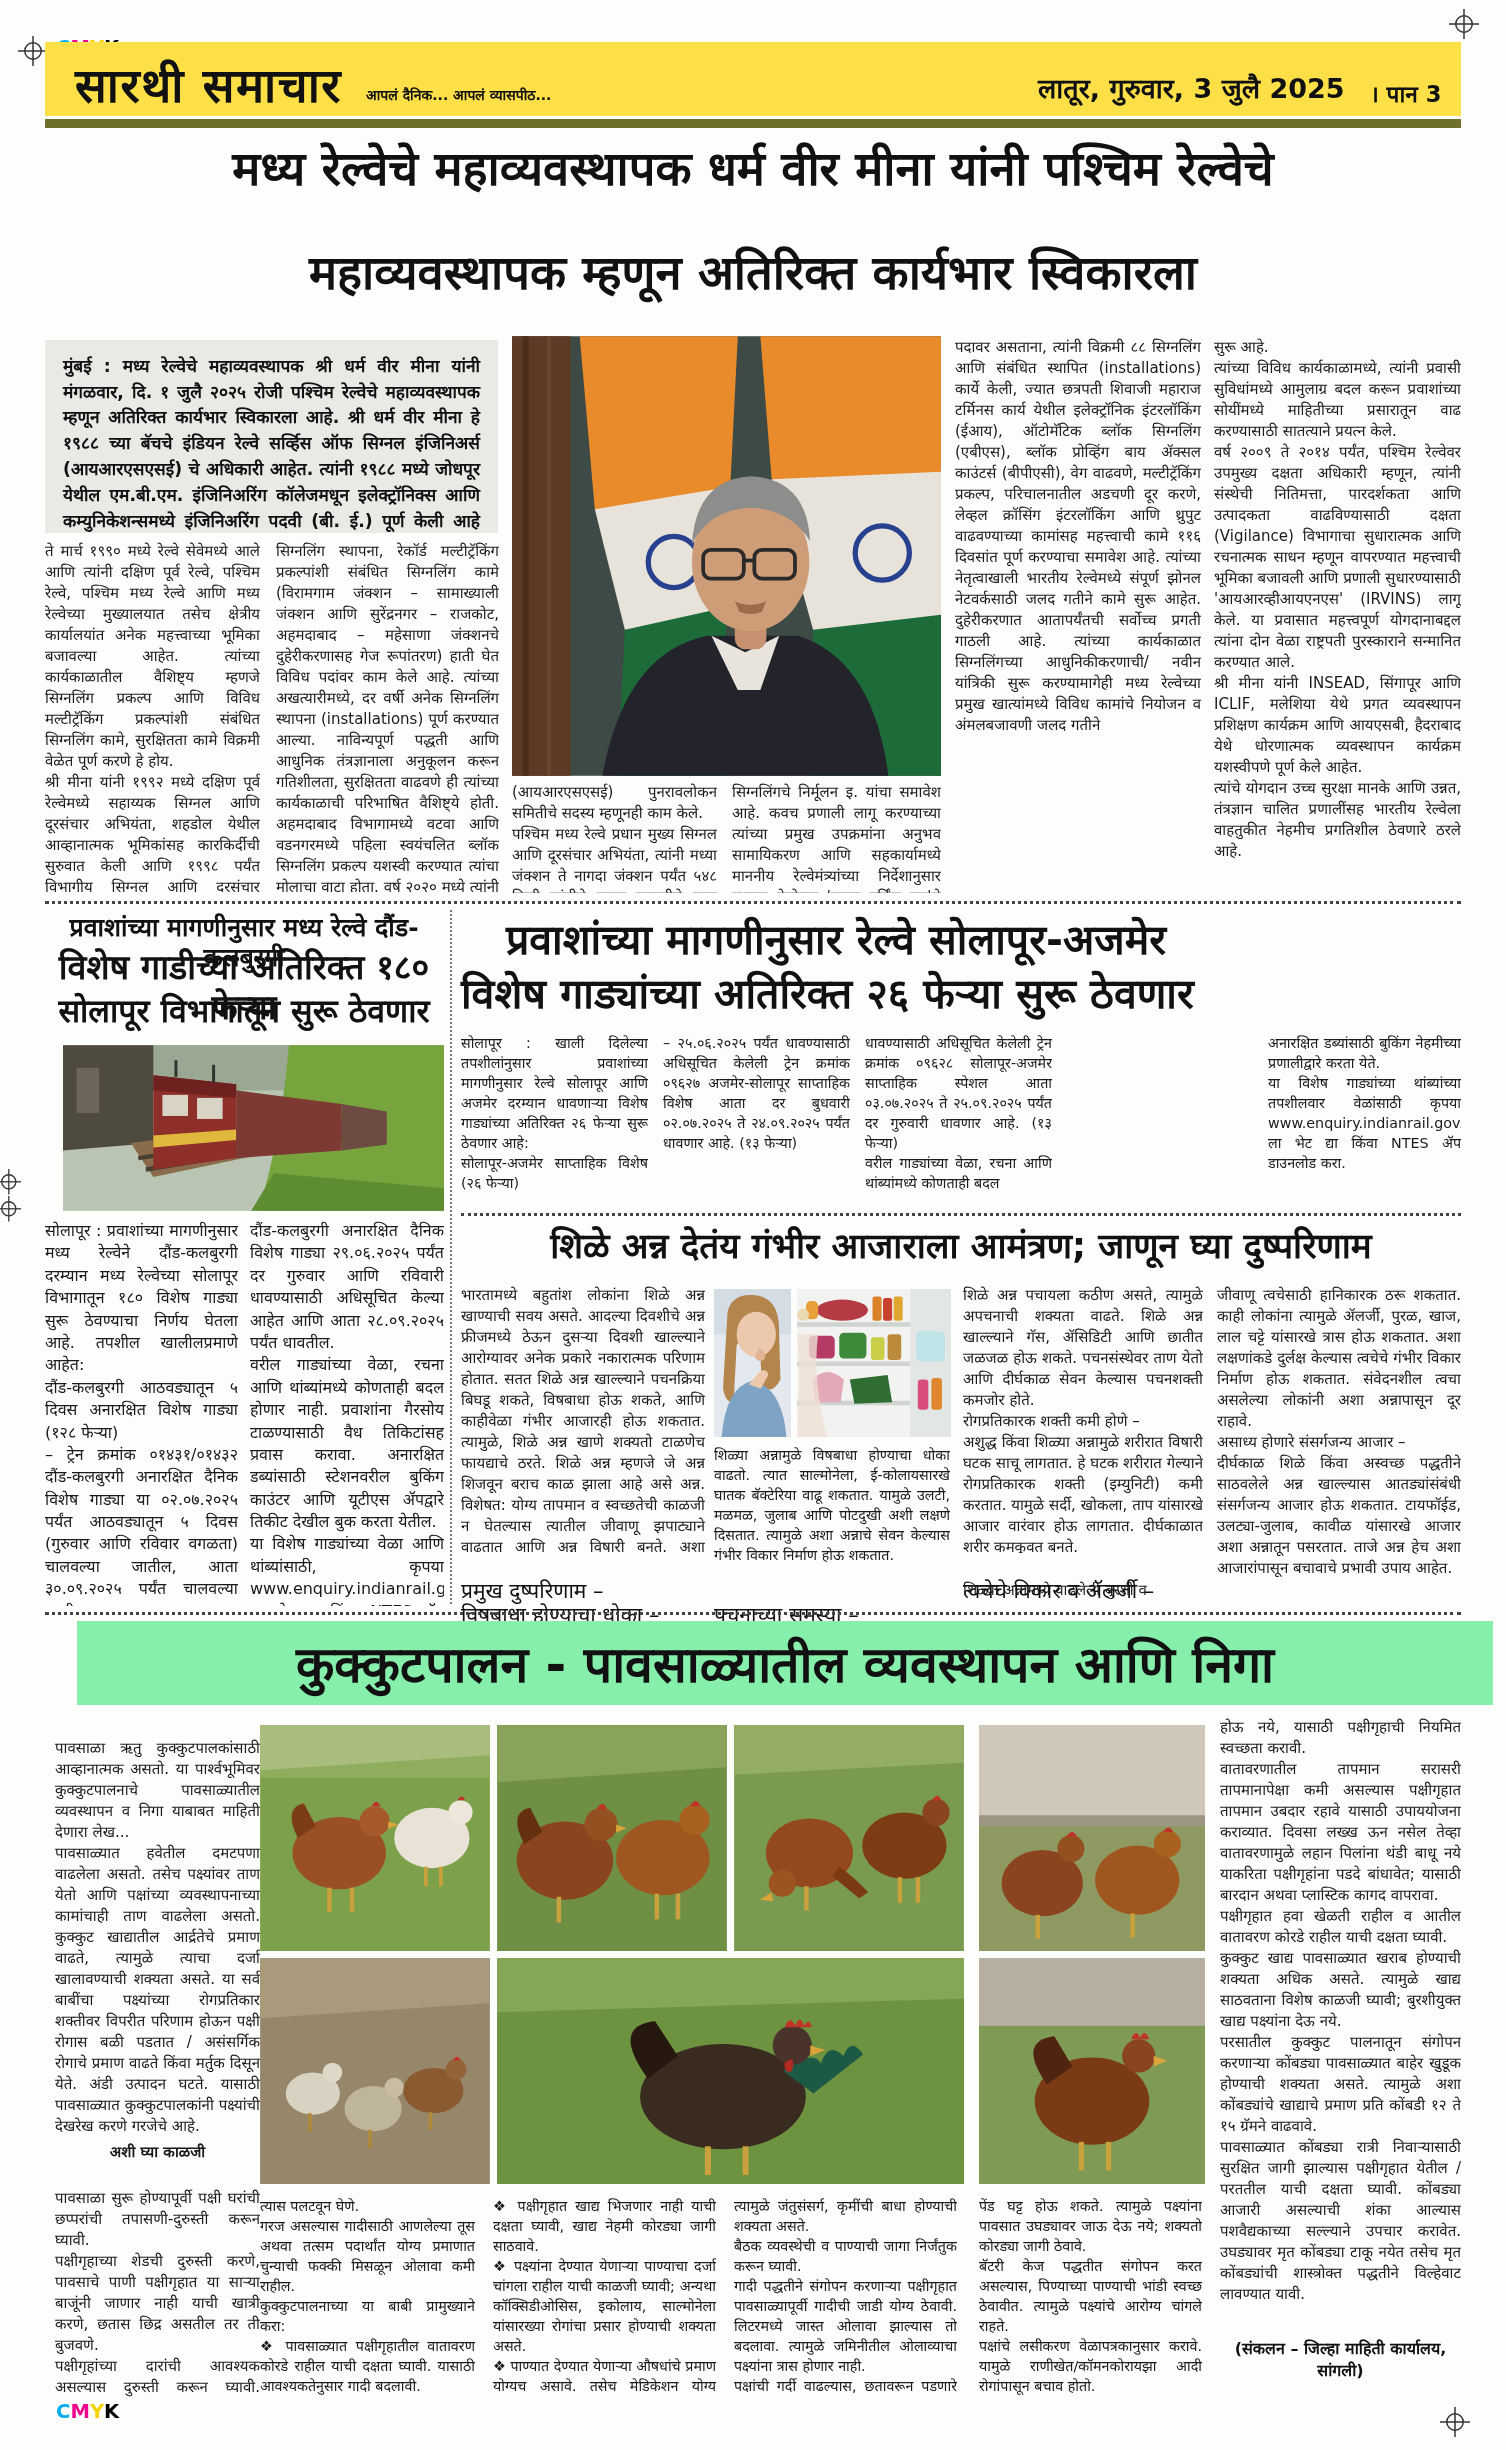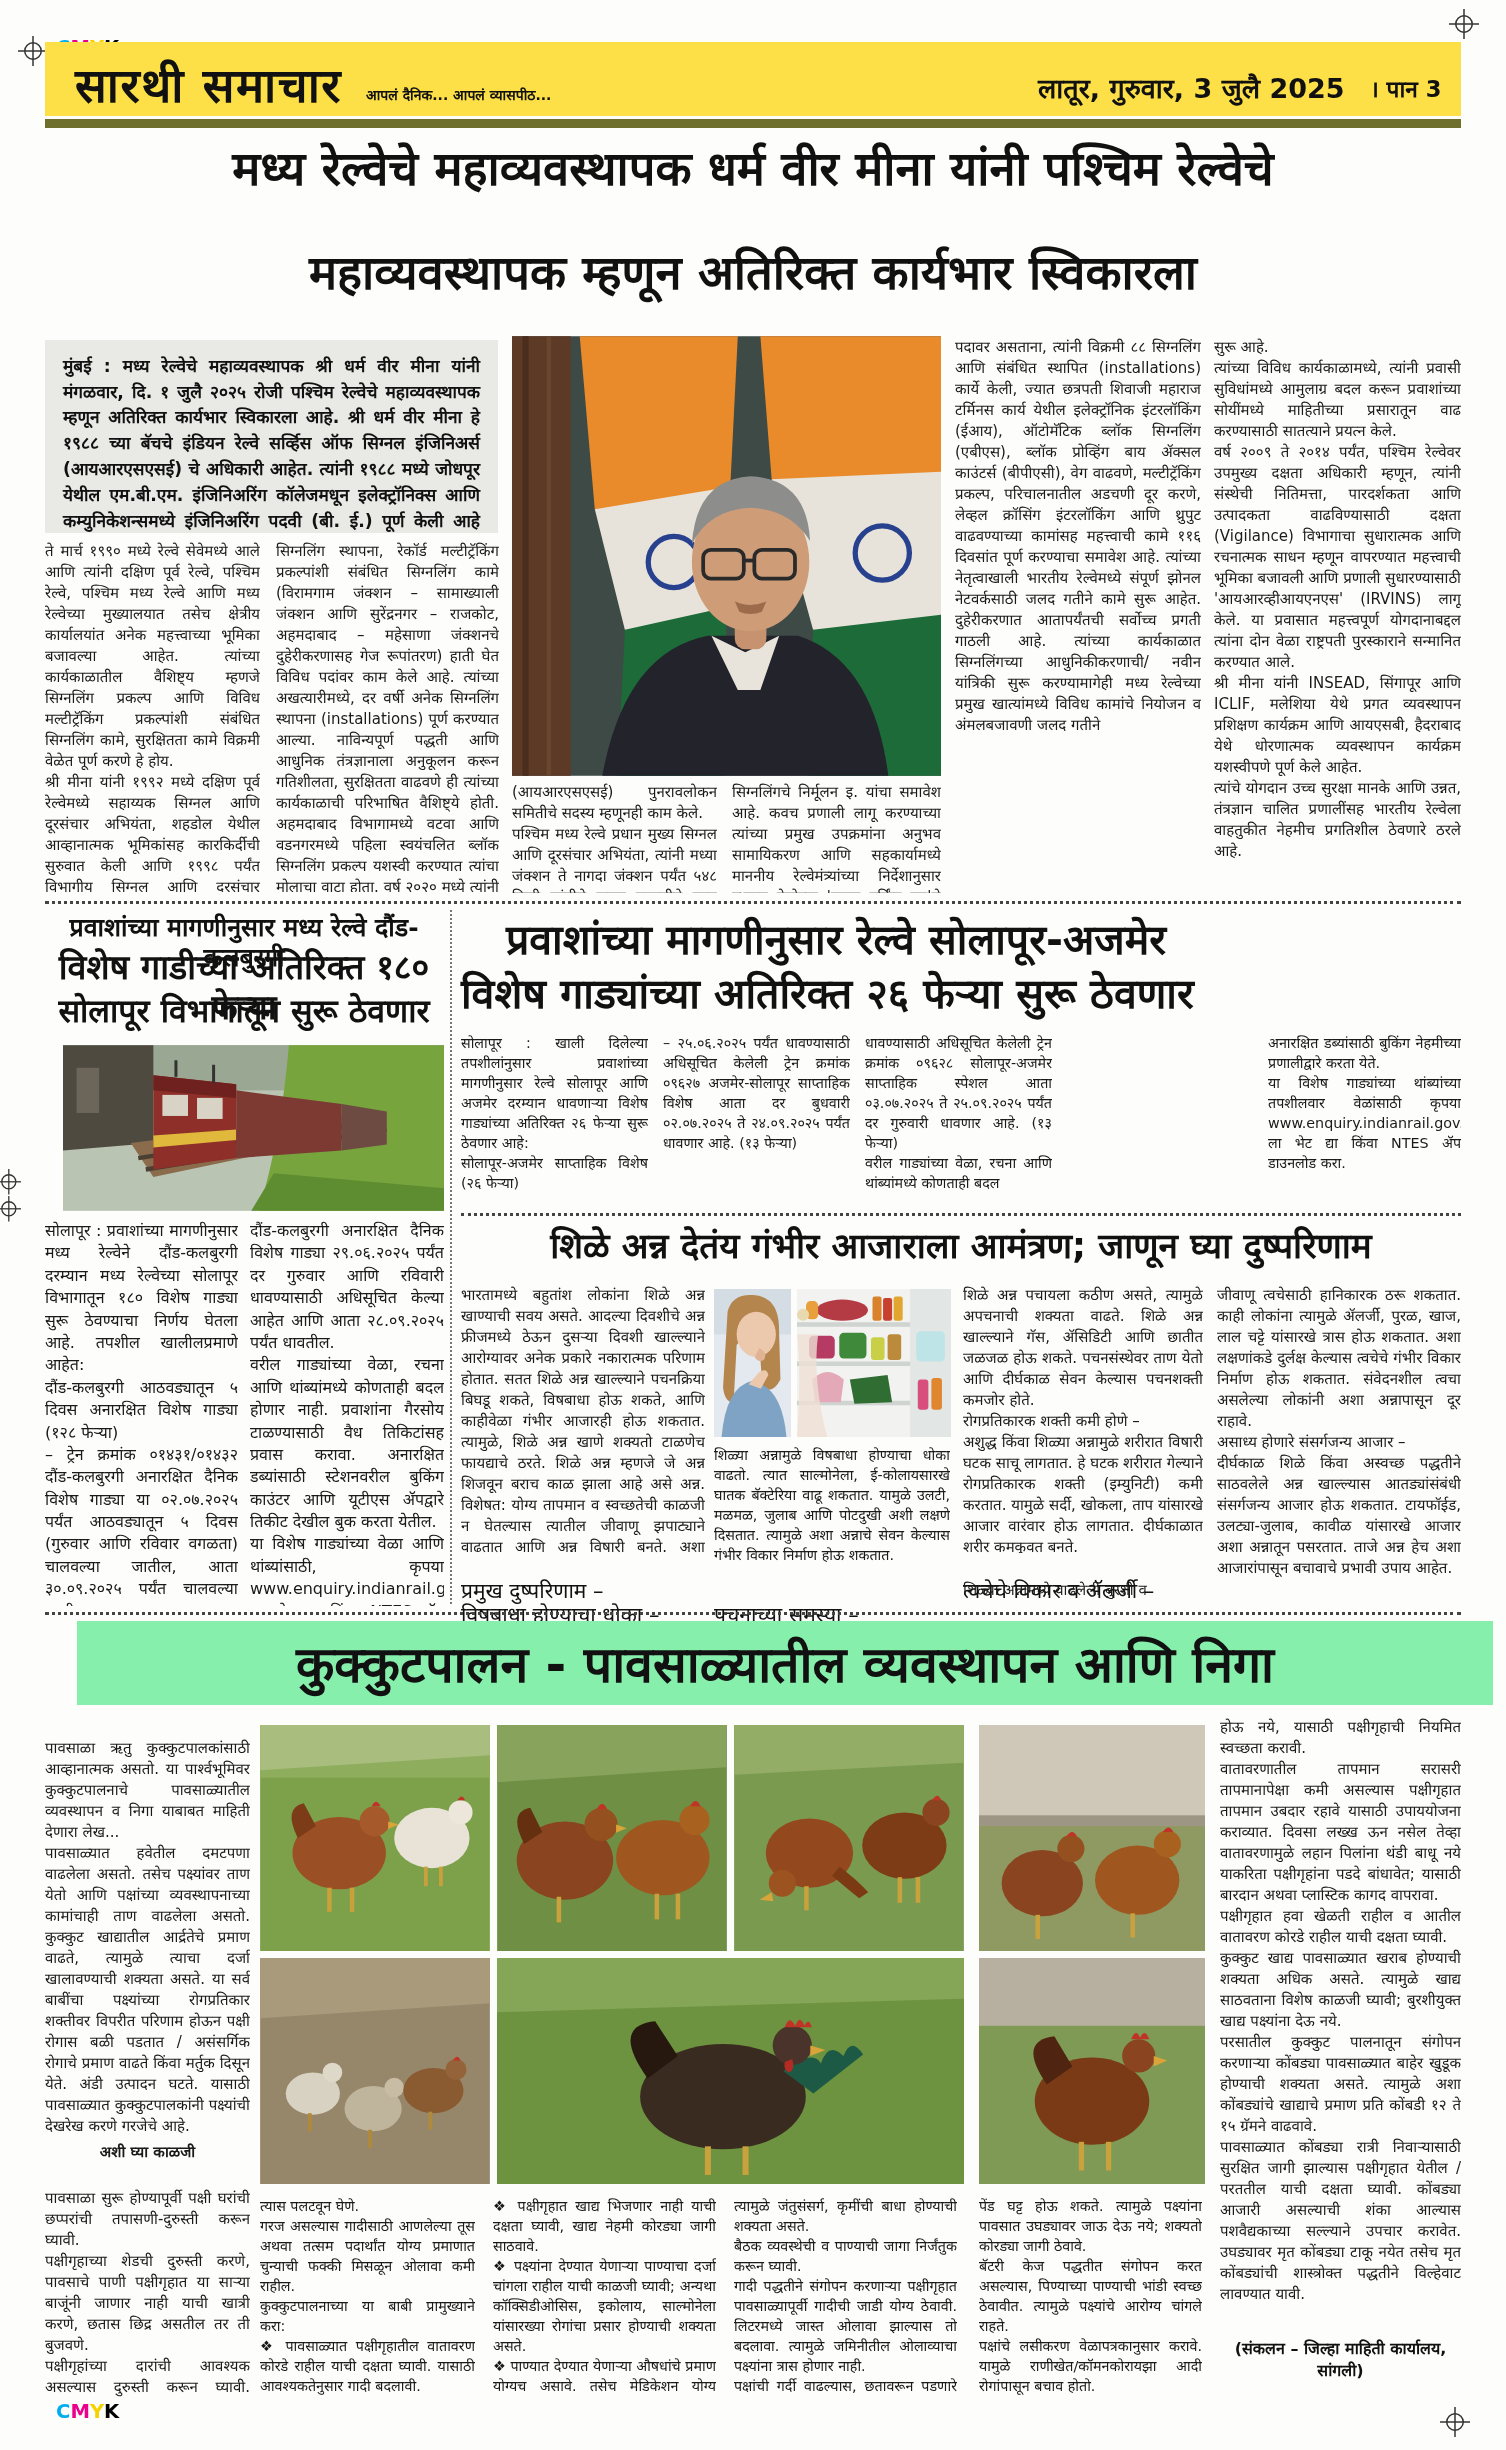--- a/index.html
+++ b/index.html
@@ -72,21 +72,21 @@
         <line x1="20" y1="0" x2="20" y2="40" stroke="#333" stroke-width="2"></line>
         <line x1="0" y1="20" x2="40" y2="20" stroke="#333" stroke-width="2"></line>
       </svg>
   </div>
 
   <div class="abs masthead" style="left:45px;top:42px;width:1416px;height:74px;">
     <div style="display:flex;align-items:flex-end;">
       <div class="mast-title">सारथी समाचार</div>
       <div class="mast-tag">आपलं दैनिक... आपलं व्यासपीठ...</div>
     </div>
-    <div style="display:flex;align-items:center;">
+    <div style="display:flex;align-items:flex-end;">
       <div class="mast-date">लातूर, गुरुवार, 3 जुलै  2025</div>
       <div class="mast-page">। पान 3</div>
     </div>
   </div>
   <div class="abs oliverule" style="left:45px;top:119px;width:1416px;height:9px;"></div>
 
   <div class="abs mainhead" style="left:30px;top:145px;width:1446px;">मध्य रेल्वेचे महाव्यवस्थापक धर्म वीर मीना यांनी पश्चिम रेल्वेचे</div>
   <div class="abs mainhead" style="left:30px;top:249px;width:1446px;">महाव्यवस्थापक म्हणून अतिरिक्त कार्यभार स्विकारला</div>
 
   <div class="abs leadbox" style="left:45px;top:340px;width:453px;height:193px;">मुंबई : मध्य रेल्वेचे महाव्यवस्थापक श्री धर्म वीर मीना यांनी मंगळवार, दि. १ जुलै २०२५ रोजी पश्चिम रेल्वेचे  महाव्यवस्थापक म्हणून अतिरिक्त कार्यभार स्विकारला आहे. श्री धर्म वीर मीना हे १९८८ च्या बॅचचे इंडियन रेल्वे सर्व्हिस ऑफ सिग्नल इंजिनिअर्स (आयआरएसएसई) चे अधिकारी आहेत. त्यांनी १९८८ मध्ये जोधपूर येथील एम.बी.एम. इंजिनिअरिंग कॉलेजमधून इलेक्ट्रॉनिक्स आणि कम्युनिकेशन्समध्ये इंजिनिअरिंग पदवी (बी. ई.) पूर्ण केली आहे आणि विधी (लॉ) पदव्युत्तर पदवी देखील घेतली आहे.</div>
@@ -247,21 +247,21 @@
   <div class="abs bodytext" style="left:1217px;top:1285px;width:244px;height:319px;">जीवाणू त्वचेसाठी हानिकारक ठरू शकतात. काही लोकांना त्यामुळे ॲलर्जी, पुरळ, खाज, लाल चट्टे यांसारखे त्रास होऊ शकतात. अशा लक्षणांकडे दुर्लक्ष केल्यास त्वचेचे गंभीर विकार निर्माण होऊ शकतात. संवेदनशील त्वचा असलेल्या लोकांनी अशा अन्नापासून दूर राहावे.
 असाध्य होणारे संसर्गजन्य आजार –
 दीर्घकाळ शिळे किंवा अस्वच्छ पद्धतीने साठवलेले अन्न खाल्ल्यास आतड्यांसंबंधी संसर्गजन्य आजार होऊ शकतात. टायफॉईड, उलट्या-जुलाब, कावीळ यांसारखे आजार अशा अन्नातून पसरतात. ताजे अन्न हेच अशा आजारांपासून बचावाचे प्रभावी उपाय आहेत.</div>
 
   <div class="abs dotted-h" style="left:45px;top:1612px;width:1416px;"></div>
 
   <div class="abs headband" style="left:45px;top:1621px;width:1416px;height:84px;">
     <div class="t">कुक्कुटपालन - पावसाळ्यातील व्यवस्थापन आणि निगा</div>
   </div>
 
-  <div class="abs bodytext" style="left:45px;top:1717px;width:205px;height:682px;">
+  <div class="abs bodytext" style="left:55px;top:1717px;width:205px;height:682px;">
     <span>पावसाळा ऋतु कुक्कुटपालकांसाठी आव्हानात्मक असतो. या पार्श्वभूमिवर कुक्कुटपालनाचे पावसाळ्यातील व्यवस्थापन व निगा याबाबत माहिती देणारा लेख...
 पावसाळ्यात हवेतील दमटपणा वाढलेला असतो. तसेच पक्ष्यांवर ताण येतो आणि पक्षांच्या व्यवस्थापनाच्या कामांचाही ताण वाढलेला असतो. कुक्कुट खाद्यातील आर्द्रतेचे प्रमाण वाढते, त्यामुळे त्याचा दर्जा खालावण्याची शक्यता असते. या सर्व बाबींचा पक्ष्यांच्या रोगप्रतिकार शक्तीवर विपरीत परिणाम होऊन पक्षी रोगास बळी पडतात / असंसर्गिक रोगाचे प्रमाण वाढते किंवा मर्तुक दिसून येते. अंडी उत्पादन घटते. यासाठी पावसाळ्यात कुक्कुटपालकांनी पक्ष्यांची देखरेख करणे गरजेचे आहे.</span>
     <div class="bold center" style="margin:4.5px 0;">अशी घ्या काळजी</div>
     <span>पावसाळा सुरू होण्यापूर्वी पक्षी घरांची छप्परांची तपासणी-दुरुस्ती करून घ्यावी.
 पक्षीगृहाच्या शेडची दुरुस्ती करणे, पावसाचे पाणी पक्षीगृहात या साऱ्या बाजूंनी जाणार नाही याची खात्री करणे, छतास छिद्र असतील तर ती बुजवणे.
 पक्षीगृहांच्या दारांची आवश्यक असल्यास दुरुस्ती करून घ्यावी. पावसाचे पाणी न साचता वाहून जाईल यासाठी चर काढावेत.
 पावसाचे पाणी पक्षी गृहात येऊ नये म्हणून आच्छादनाची व्यवस्था करावी.
 गादी पद्धतीने संगोपन करणाऱ्यांनी पावसाळ्यात अस्वच्छता बदलून घेणे किंवा तुस</span>
   </div>
 

